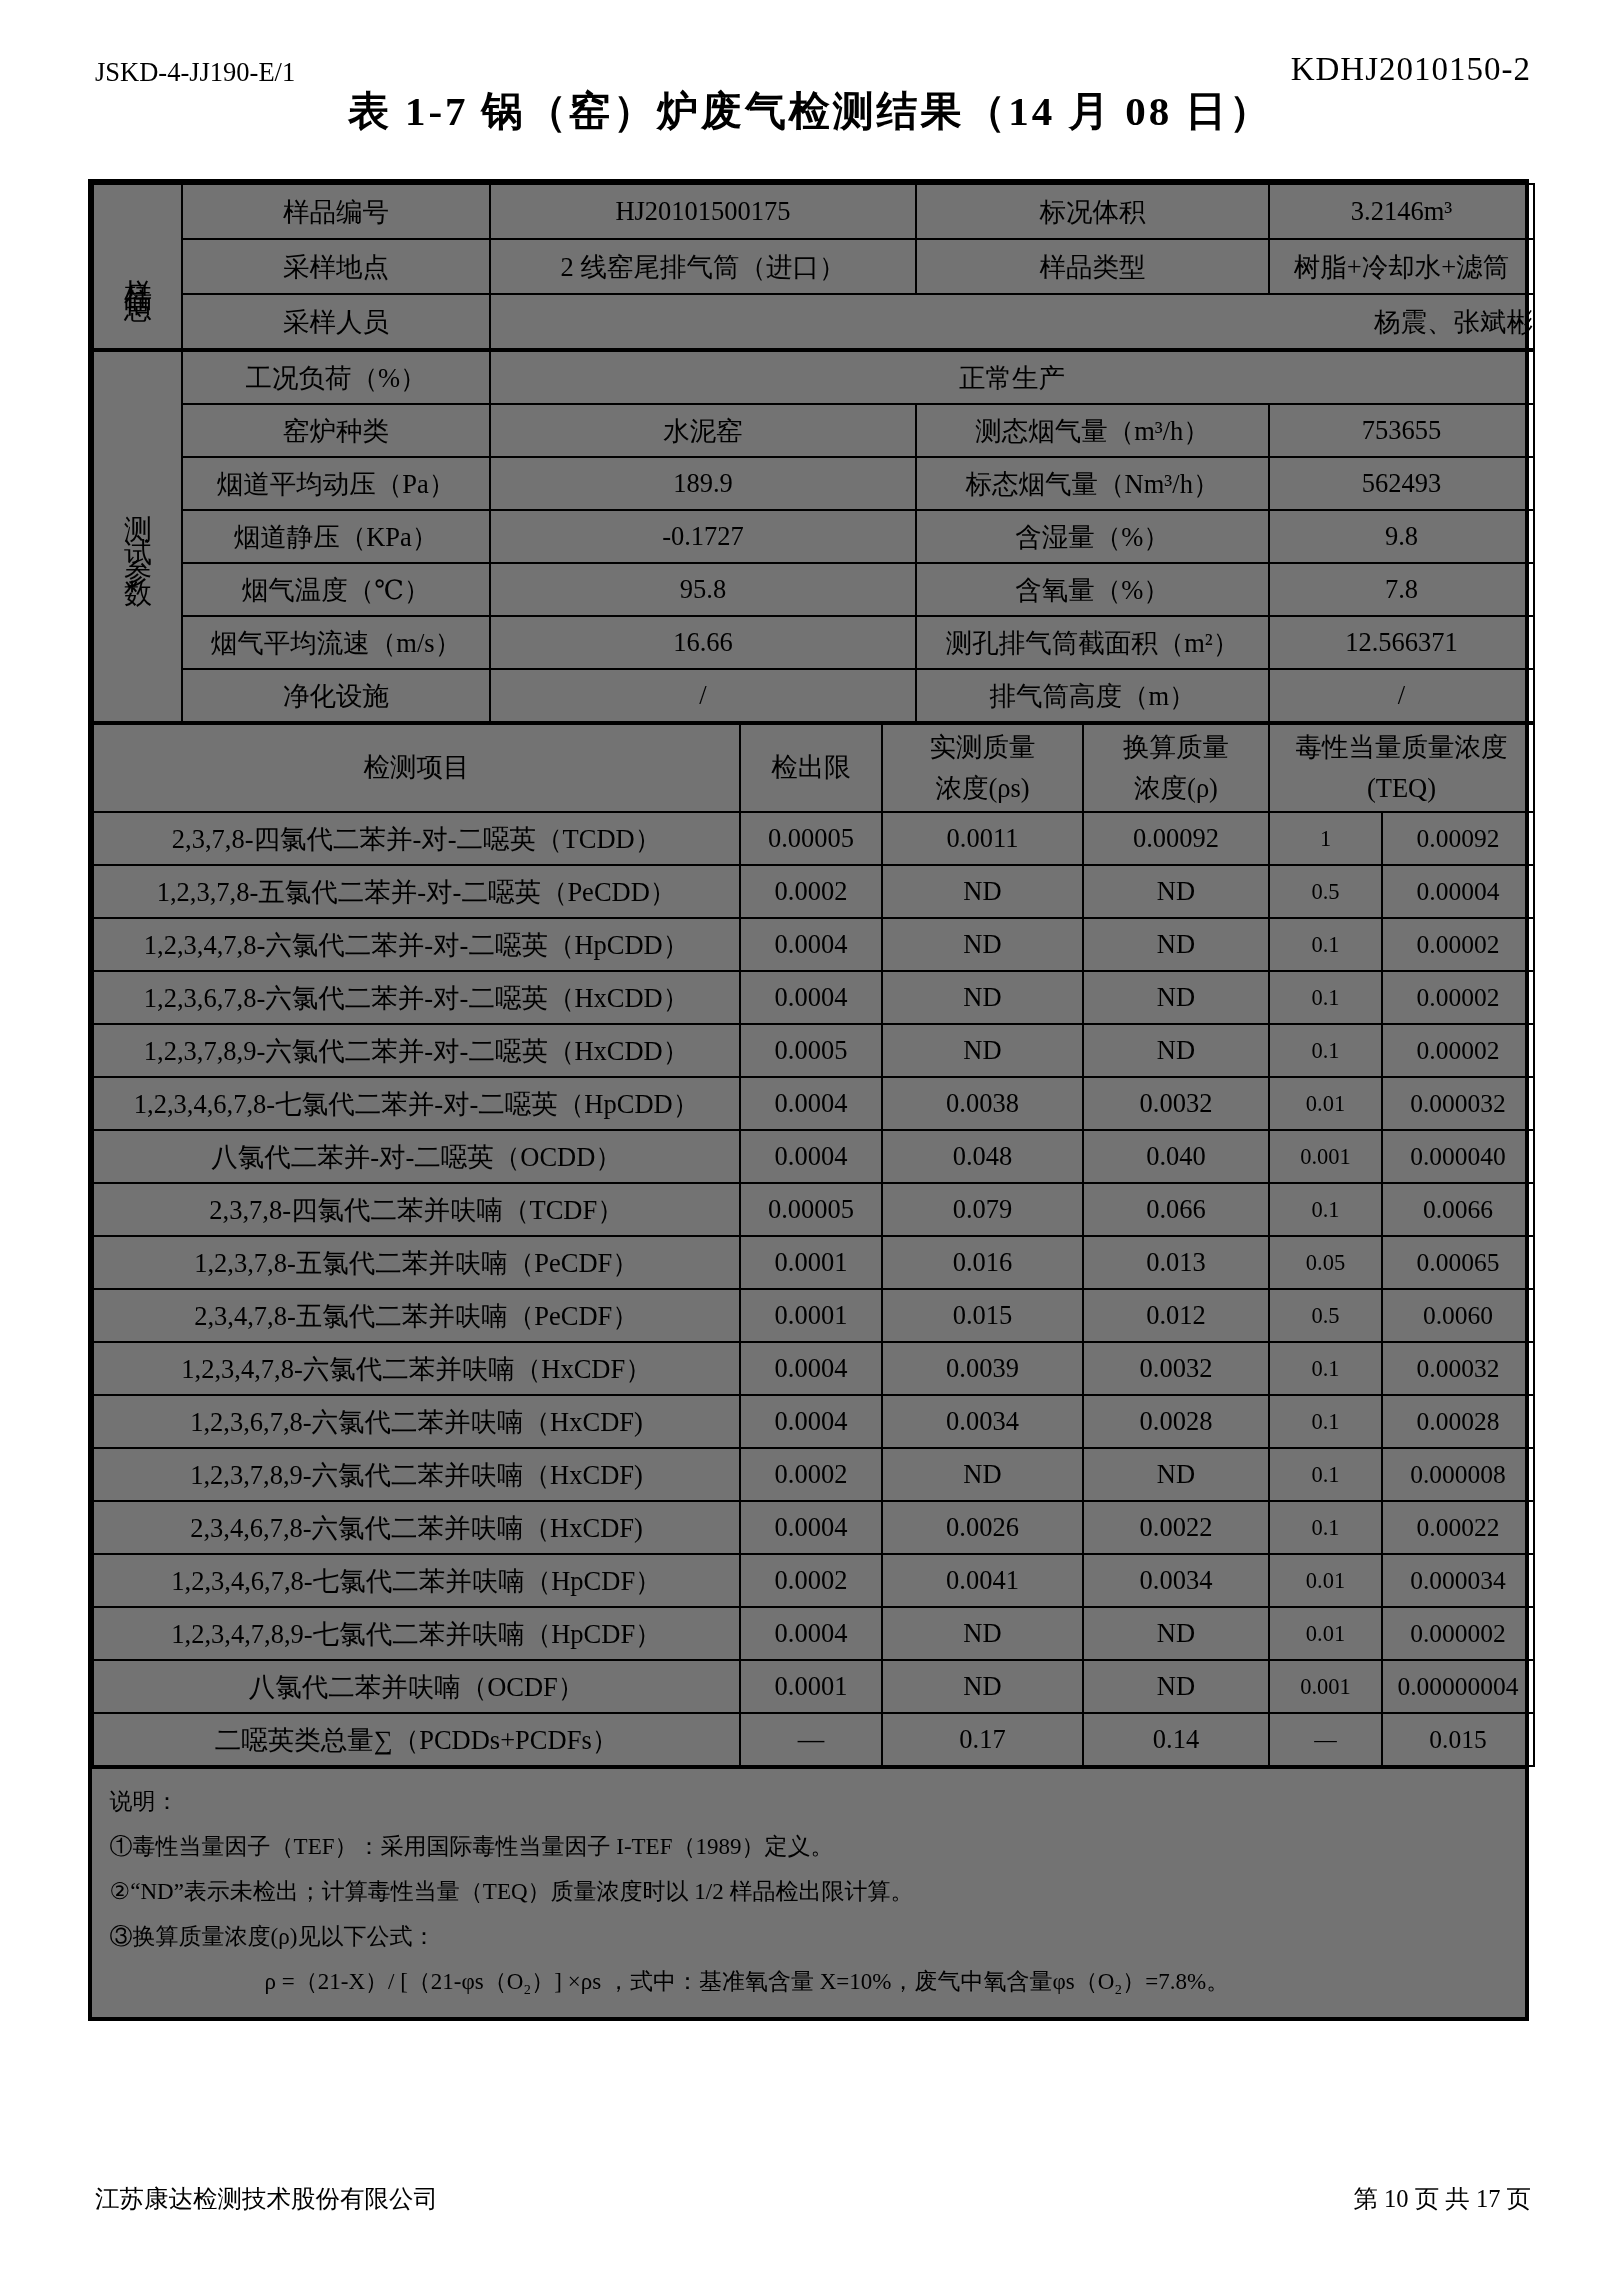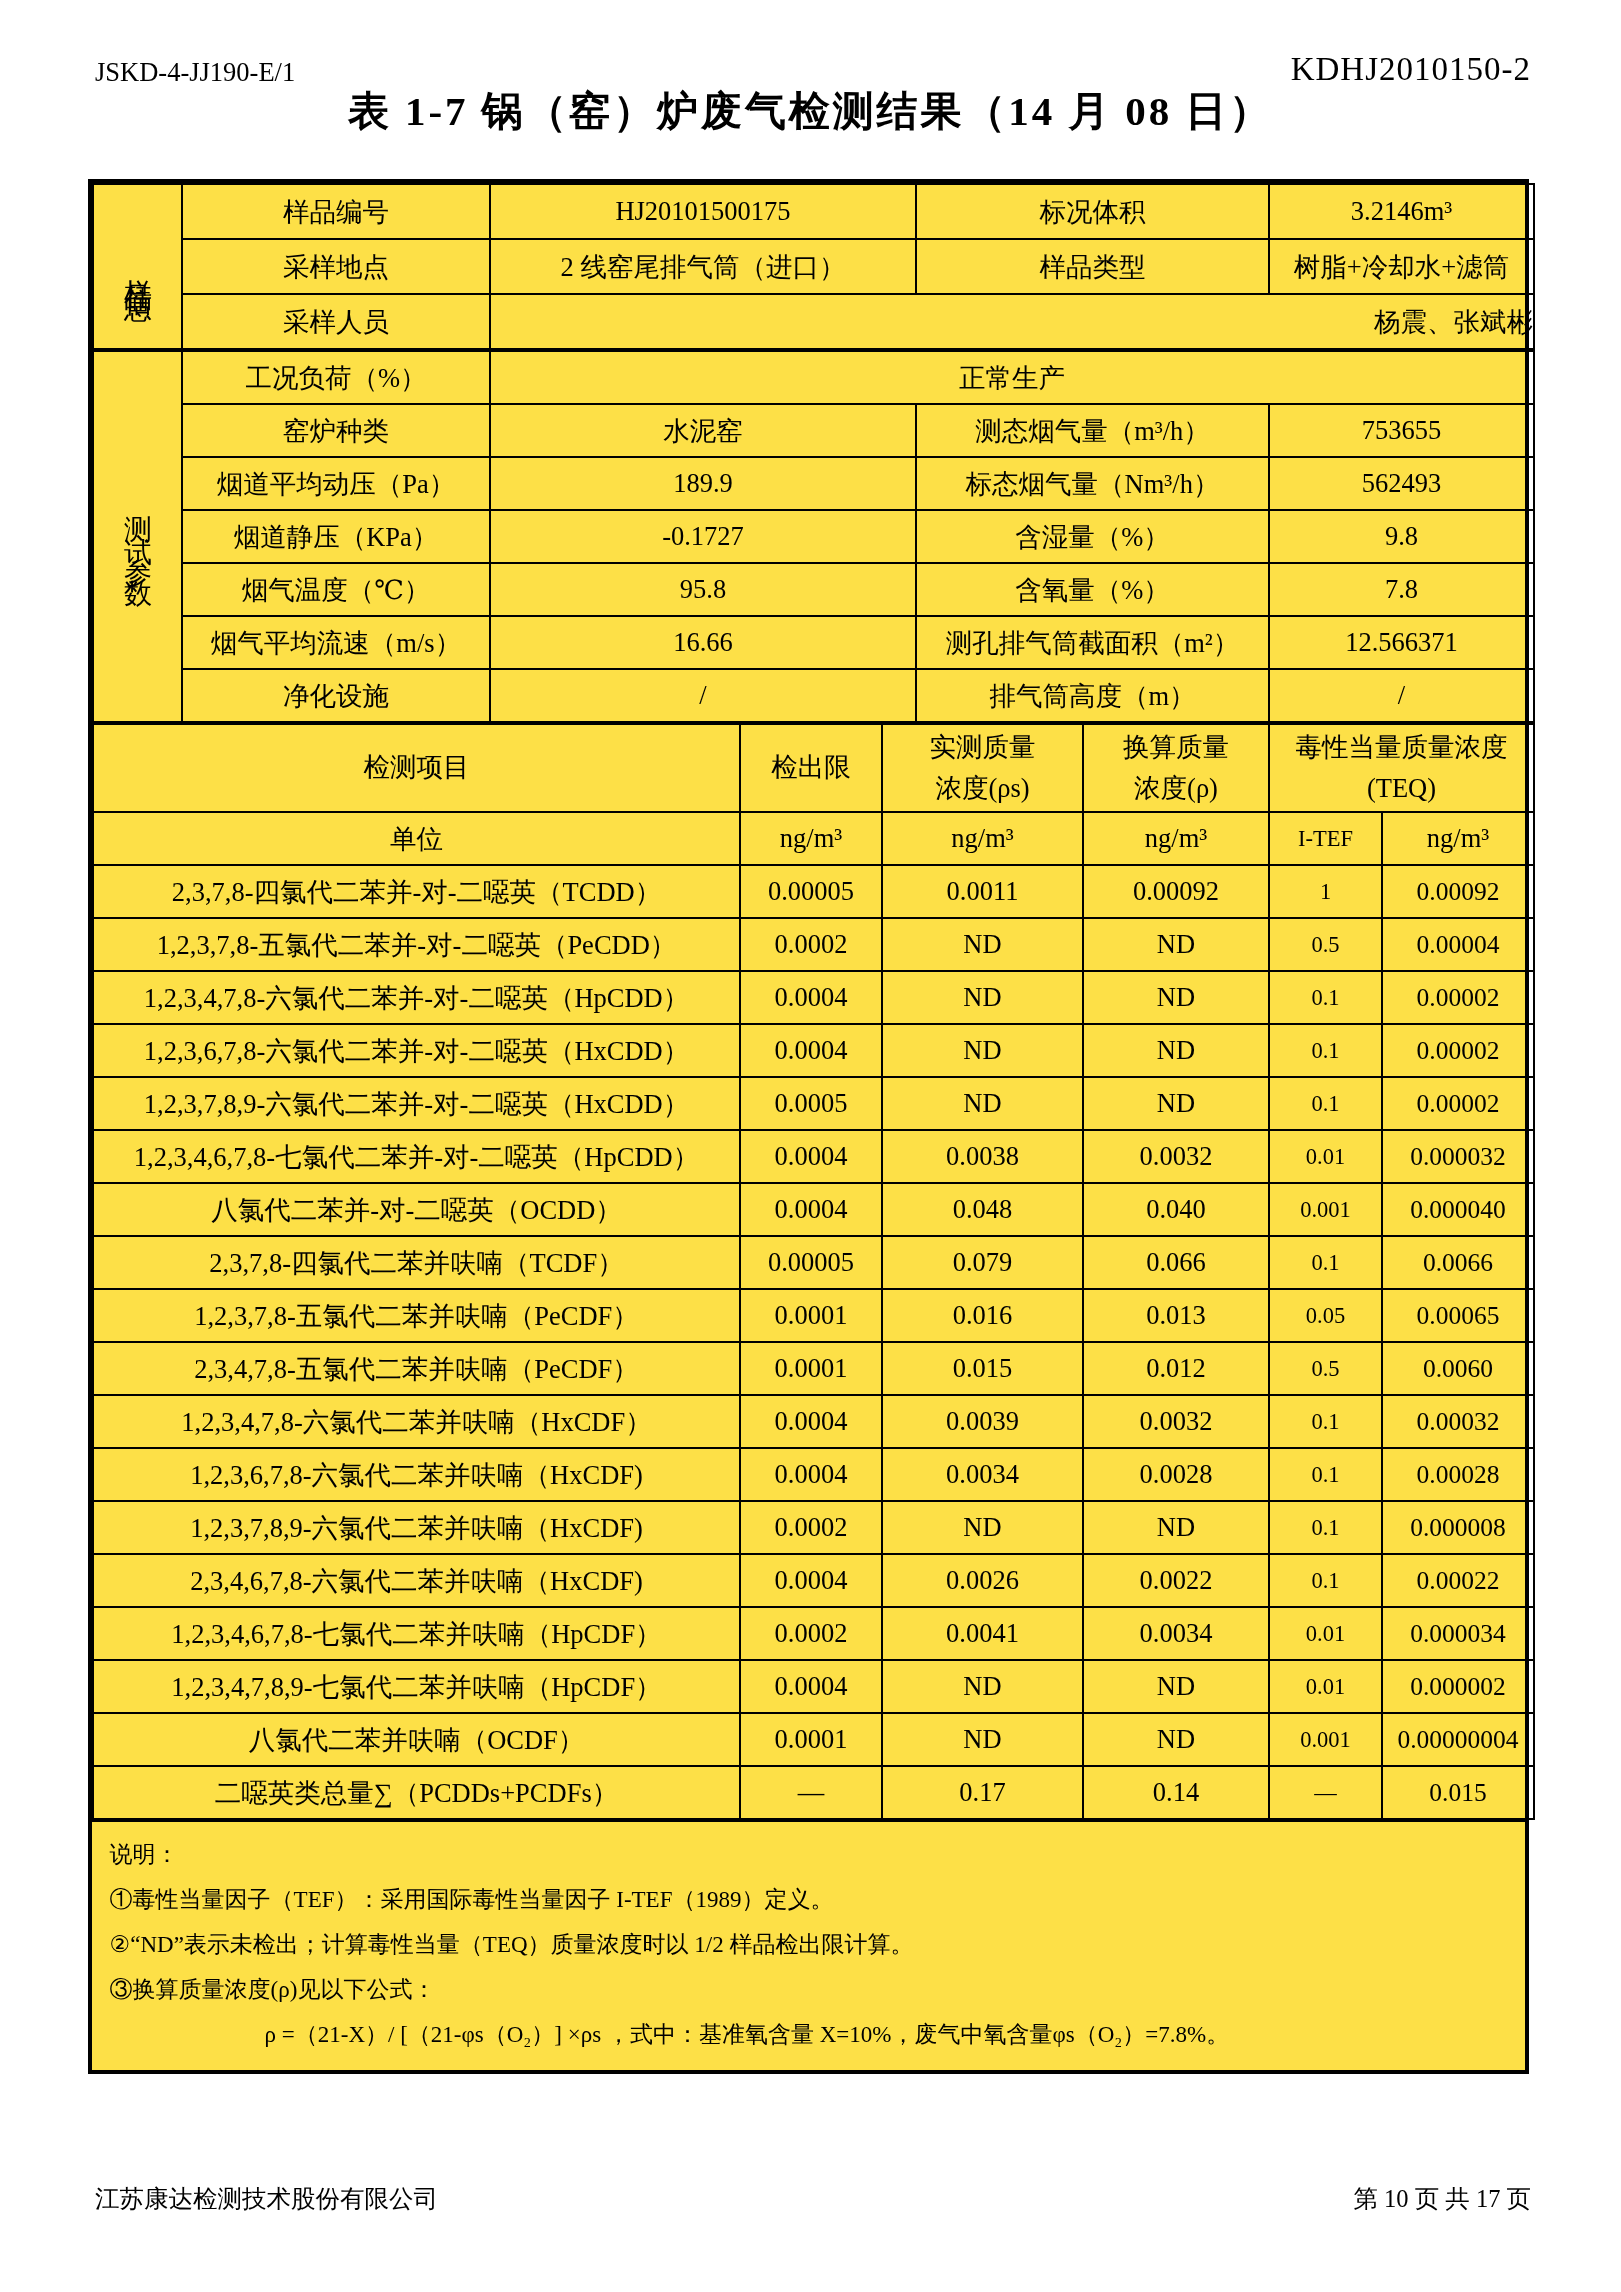--- a/index.html
+++ b/index.html
@@ -15,21 +15,21 @@
     display: flex; justify-content: space-between; align-items: flex-end; gap: 21px;
   }
   .doc-code-left  { font-size: 26.5px; }
   .doc-code-right { font-size: 33px; letter-spacing: 1px; }
   .doc-title {
     position: absolute; top: 84px; left: 0; width: 100%;
     text-align: center; font-size: 41px; font-weight: bold; letter-spacing: 2.9px;
   }
   .table-wrap {
     position: absolute; top: 179px; left: 88px; width: 1441px;
-    border: 4.9px solid #000; background: #fde047;
+    border: 4.9px solid #000; background: #737373;
   }
   table { width: 100%; border-collapse: collapse; table-layout: fixed; }
   td {
     border: 2px solid #000;
     border-top-width: 2.9px; border-bottom-width: 2.9px;
     text-align: center; vertical-align: middle;
     font-size: 26.5px; overflow: hidden;
   }
   .vlabel {
     writing-mode: vertical-rl; text-orientation: upright;
@@ -171,28 +171,20 @@
       </td>
       <td>
         <span>换算质量</span><br>
         <span>浓度(ρ)</span>
       </td>
       <td colspan="2">
         <span>毒性当量质量浓度</span><br>
         <span>(TEQ)</span>
       </td>
     </tr>
-    <tr class="unit">
-      <td>单位</td>
-      <td>ng/m³</td>
-      <td>ng/m³</td>
-      <td>ng/m³</td>
-      <td class="c-itef">I-TEF</td>
-      <td>ng/m³</td>
-    </tr>
     </tbody>
       <tbody>
         <tr class="data">
           <td class="c-item">2,3,7,8-四氯代二苯并-对-二噁英（TCDD）</td>
           <td class="c-limit">0.00005</td>
           <td class="c-measured">0.0011</td>
           <td class="c-converted">0.00092</td>
           <td class="c-itef">1</td>
           <td class="c-teq">0.00092</td>
         </tr>

